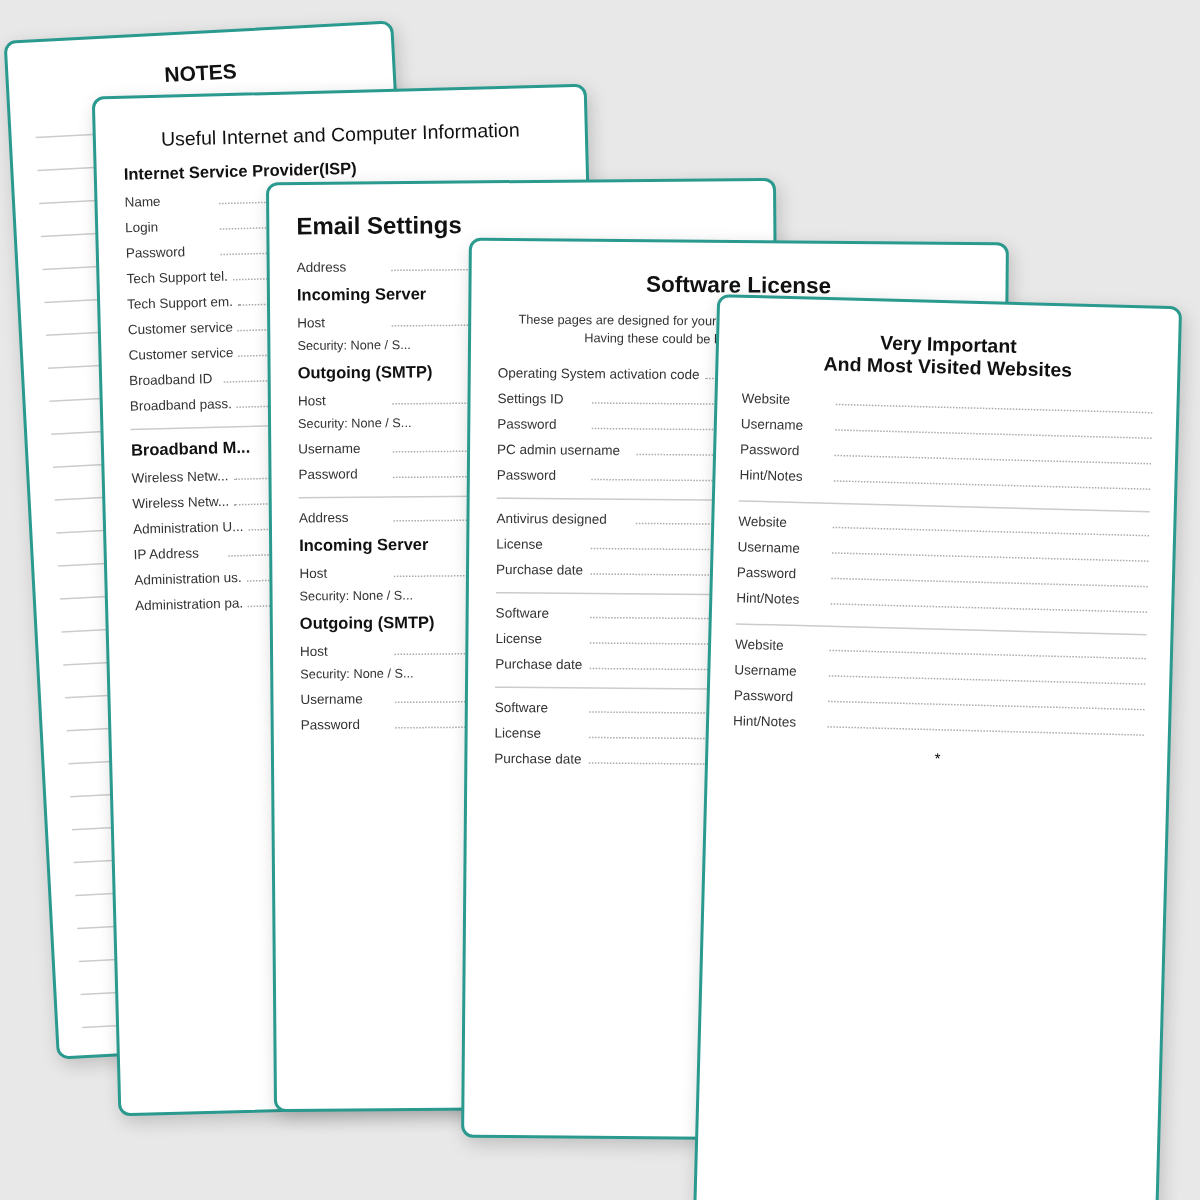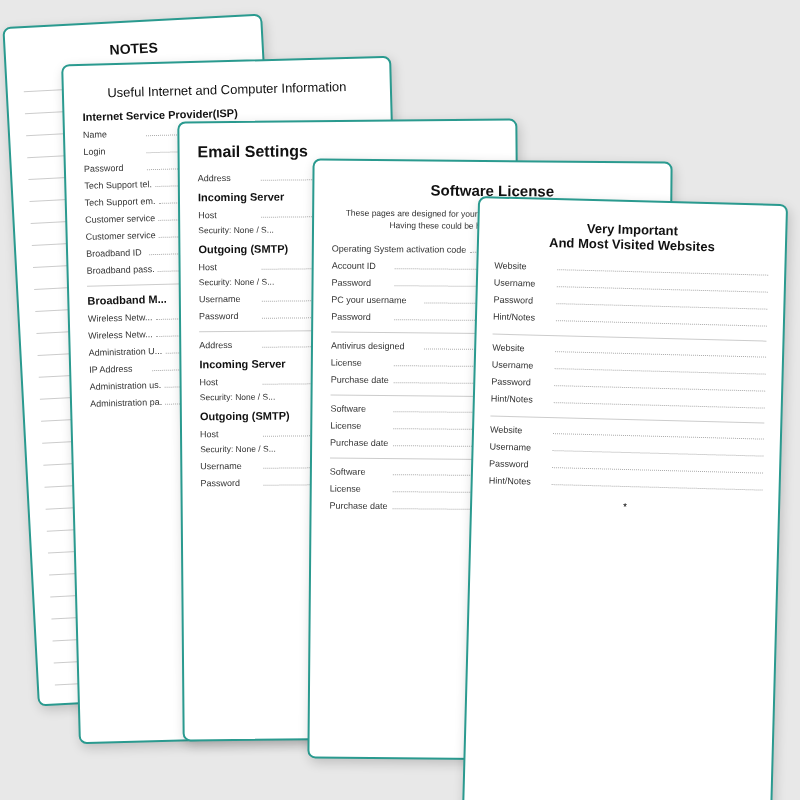--- a/index.html
+++ b/index.html
@@ -314,29 +314,29 @@
 
 <div class="card card-software">
   <div class="card-title" style="font-size:15px;">Software License</div>
   <div class="card-description">These pages are designed for your records of your computer and its software. Having these could be handy when installing the soft...</div>
 
   <div class="field-line">
       <span class="field-label field-label-wide">Operating System activation code</span>
       <span class="field-dotted"></span>
     </div>
   <div class="field-line">
-      <span class="field-label">Account ID</span>
+      <span class="field-label">Settings ID</span>
       <span class="field-dotted"></span>
     </div>
   <div class="field-line">
       <span class="field-label">Password</span>
       <span class="field-dotted"></span>
     </div>
   <div class="field-line">
-      <span class="field-label field-label-wide">PC your username</span>
+      <span class="field-label field-label-wide">PC admin username</span>
       <span class="field-dotted"></span>
     </div>
   <div class="field-line">
       <span class="field-label">Password</span>
       <span class="field-dotted"></span>
     </div>
 
   <div class="section-divider"></div>
   <div class="field-line">
       <span class="field-label field-label-wide">Antivirus designed</span>

